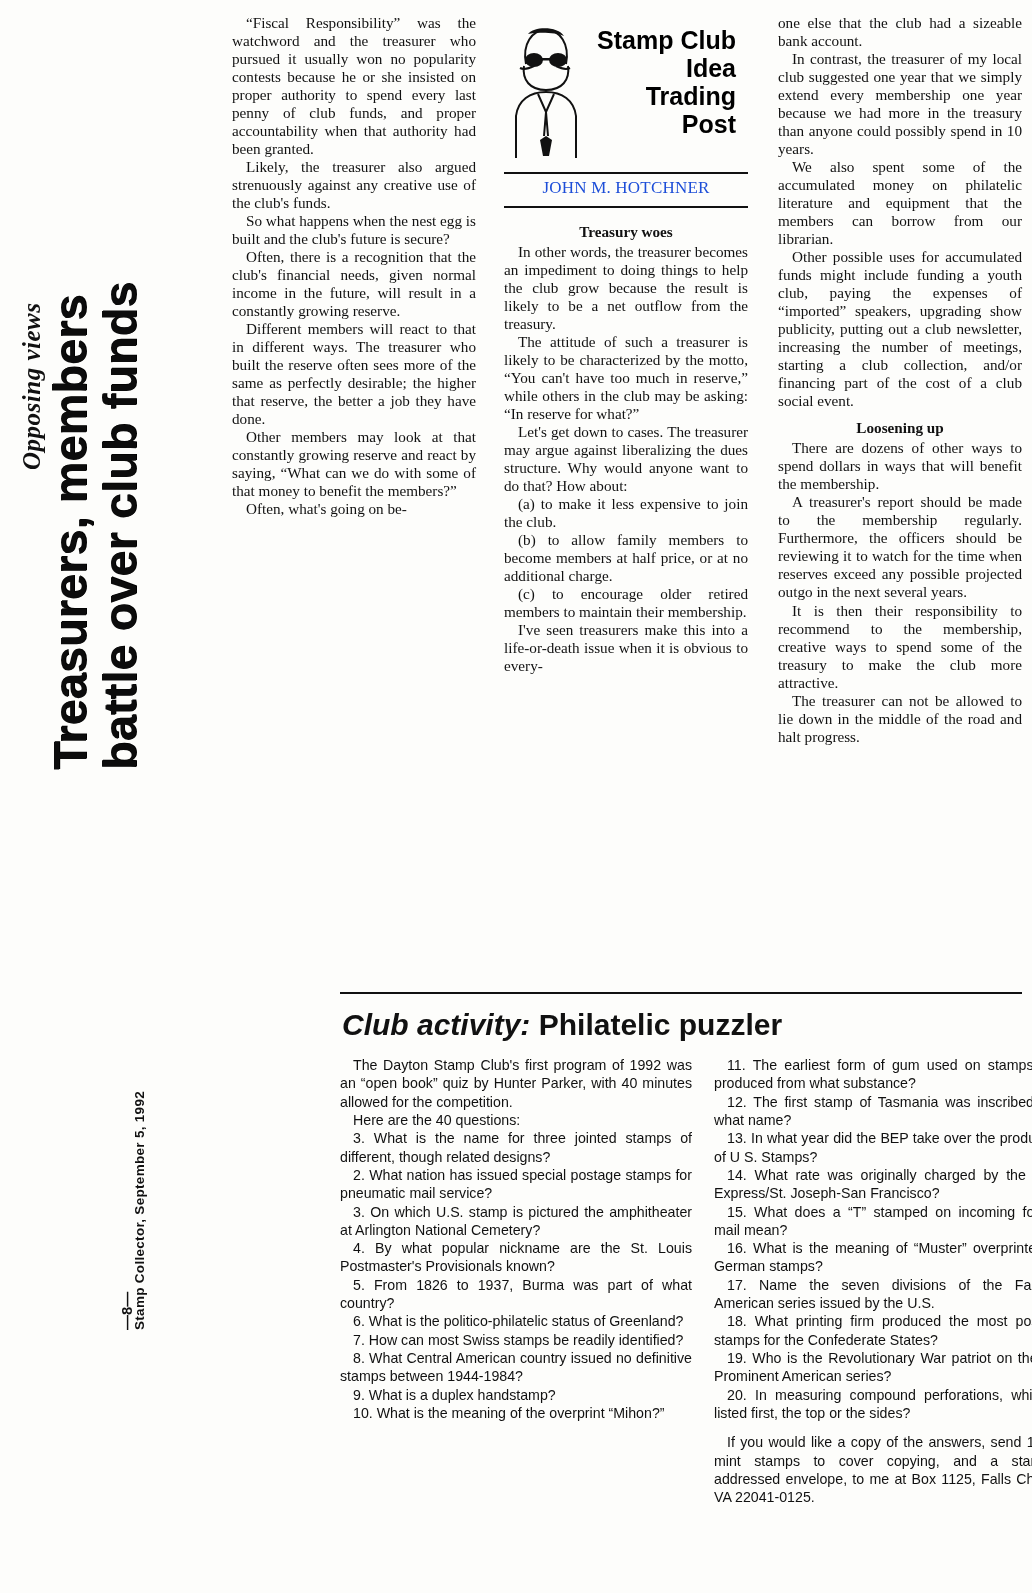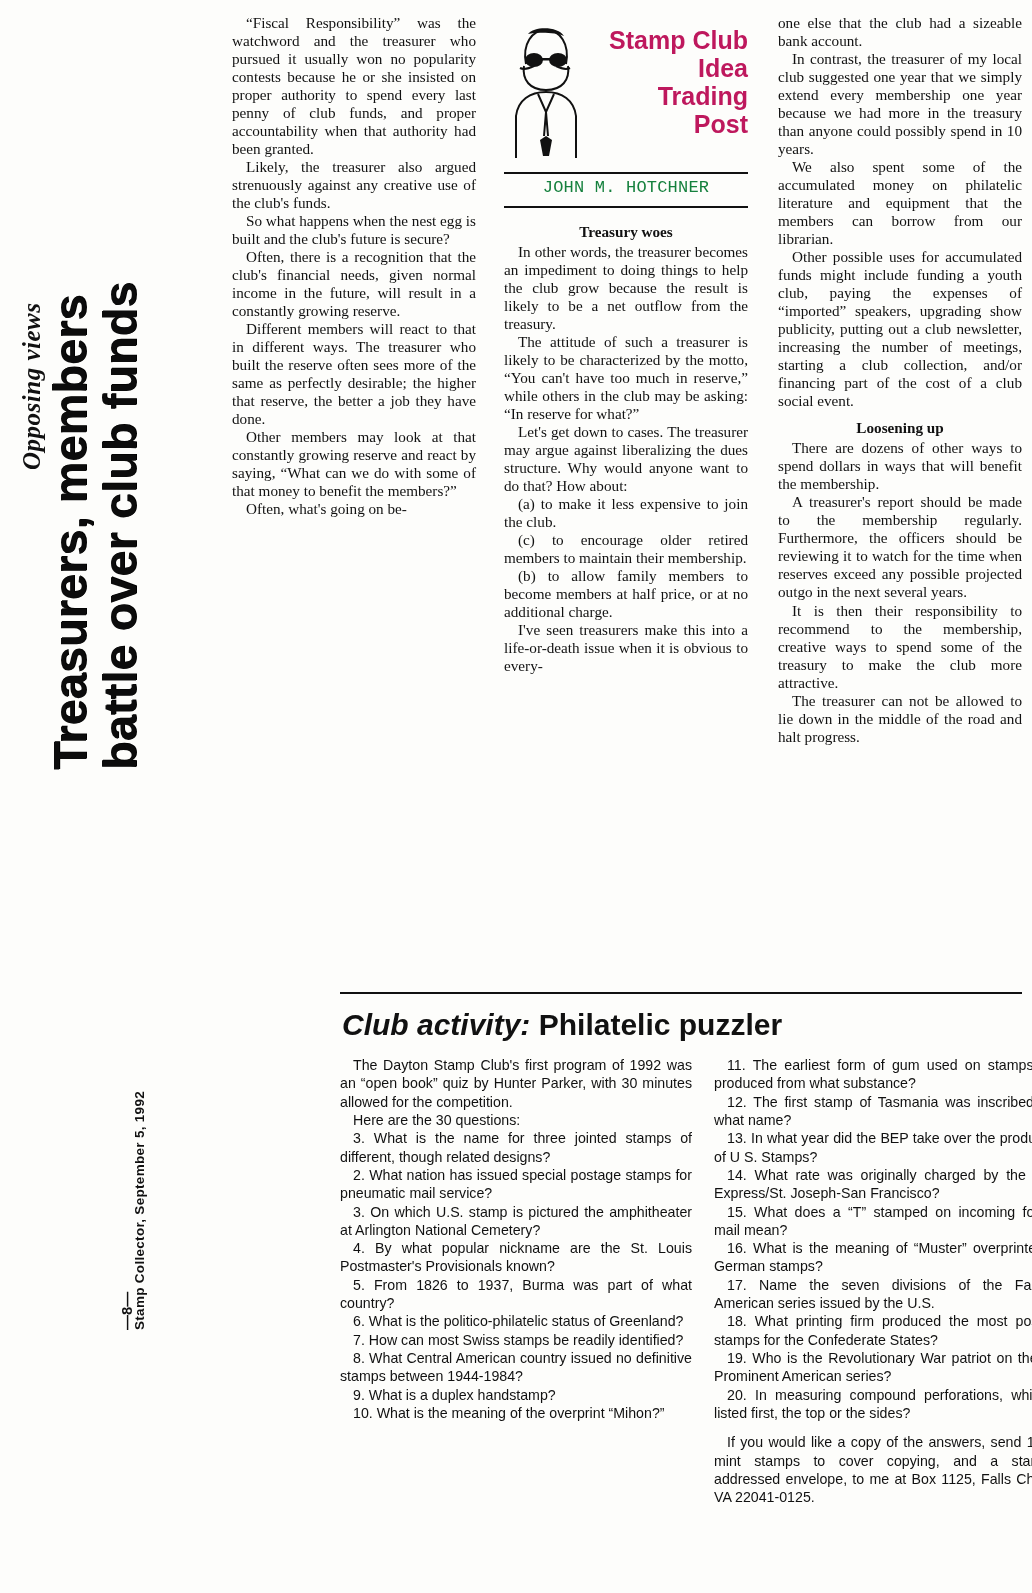--- a/index.html
+++ b/index.html
@@ -131,47 +131,47 @@
   }
   .mast-portrait {
     position: absolute;
     left: 0;
     top: 6px;
     width: 82px;
     height: 142px;
   }
   .mast-title {
     position: absolute;
-    right: 0;
+    right: 12px;
     top: 12px;
     width: 156px;
     text-align: right;
     font-family: "Liberation Sans", sans-serif;
     font-weight: bold;
     font-size: 25px;
     line-height: 1.12;
-    color: #be185d;
+    color: #000000;
   }
   .mast-rule {
     position: absolute;
     left: 0;
     right: 0;
     top: 158px;
     border-top: 2px solid #111;
   }
   .mast-author {
     position: absolute;
     left: 0;
     top: 164px;
     width: 244px;
     text-align: center;
-    font-family: Liberation Mono, monospace;
+    font-family: Liberation Serif, serif;
     font-size: 17px;
     letter-spacing: 0.2px;
-    color: #15803d;
+    color: #1d4ed8;
   }
   .mast-rule2 {
     position: absolute;
     left: 0;
     right: 0;
     top: 192px;
     border-top: 2px solid #111;
   }
 
   
@@ -277,22 +277,22 @@
         <div class="mast-rule"></div>
         <div class="mast-author">JOHN M. HOTCHNER</div>
         <div class="mast-rule2"></div>
       </div>
 
       <p class="subhead">Treasury woes</p>
       <p>In other words, the treasurer becomes an impediment to doing things to help the club grow because the result is likely to be a net outflow from the treasury.</p>
       <p>The attitude of such a treasurer is likely to be characterized by the motto, “You can't have too much in reserve,” while others in the club may be asking: “In reserve for what?”</p>
       <p>Let's get down to cases. The treasurer may argue against liberalizing the dues structure. Why would anyone want to do that? How about:</p>
       <p>(a) to make it less expensive to join the club.</p>
+      <p>(b) to allow family members to become members at half price, or at no additional charge.</p>
       <p>(c) to encourage older retired members to maintain their membership.</p>
-      <p>(b) to allow family members to become members at half price, or at no additional charge.</p>
       <p>I've seen treasurers make this into a life-or-death issue when it is obvious to every-</p>
     </div>
 
     <div class="col col3">
       <p class="nofirst">one else that the club had a sizeable bank account.</p>
       <p>In contrast, the treasurer of my local club suggested one year that we simply extend every membership one year because we had more in the treasury than anyone could possibly spend in 10 years.</p>
       <p>We also spent some of the accumulated money on philatelic literature and equipment that the members can borrow from our librarian.</p>
       <p>Other possible uses for accumulated funds might include funding a youth club, paying the expenses of “imported” speakers, upgrading show publicity, putting out a club newsletter, increasing the number of meetings, starting a club collection, and/or financing part of the cost of a club social event.</p>
       <p class="subhead">Loosening up</p>
       <p>There are dozens of other ways to spend dollars in ways that will benefit the membership.</p>
@@ -303,22 +303,22 @@
   </div>
 
   <div class="puzzler-rule"></div>
 
   <div class="puzzler">
     <div class="puzzler-title">
       <span class="ital">Club activity:</span><span> Philatelic puzzler</span>
     </div>
 
     <div class="puz-col left">
-      <p>The Dayton Stamp Club's first program of 1992 was an “open book” quiz by Hunter Parker, with 30 minutes allowed for the competition.</p>
-      <p>Here are the 30 questions:</p>
+      <p>The Dayton Stamp Club's first program of 1992 was an “open book” quiz by Hunter Parker, with 40 minutes allowed for the competition.</p>
+      <p>Here are the 40 questions:</p>
       <p>3. What is the name for three jointed stamps of different, though related designs?</p>
       <p>2. What nation has issued special postage stamps for pneumatic mail service?</p>
       <p>3. On which U.S. stamp is pictured the amphitheater at Arlington National Cemetery?</p>
       <p>4. By what popular nickname are the St. Louis Postmaster's Provisionals known?</p>
       <p>5. From 1826 to 1937, Burma was part of what country?</p>
       <p>6. What is the politico-philatelic status of Greenland?</p>
       <p>7. How can most Swiss stamps be readily identified?</p>
       <p>8. What Central American country issued no definitive stamps between 1944-1984?</p>
       <p>9. What is a duplex handstamp?</p>
       <p>10. What is the meaning of the overprint “Mihon?”</p>

